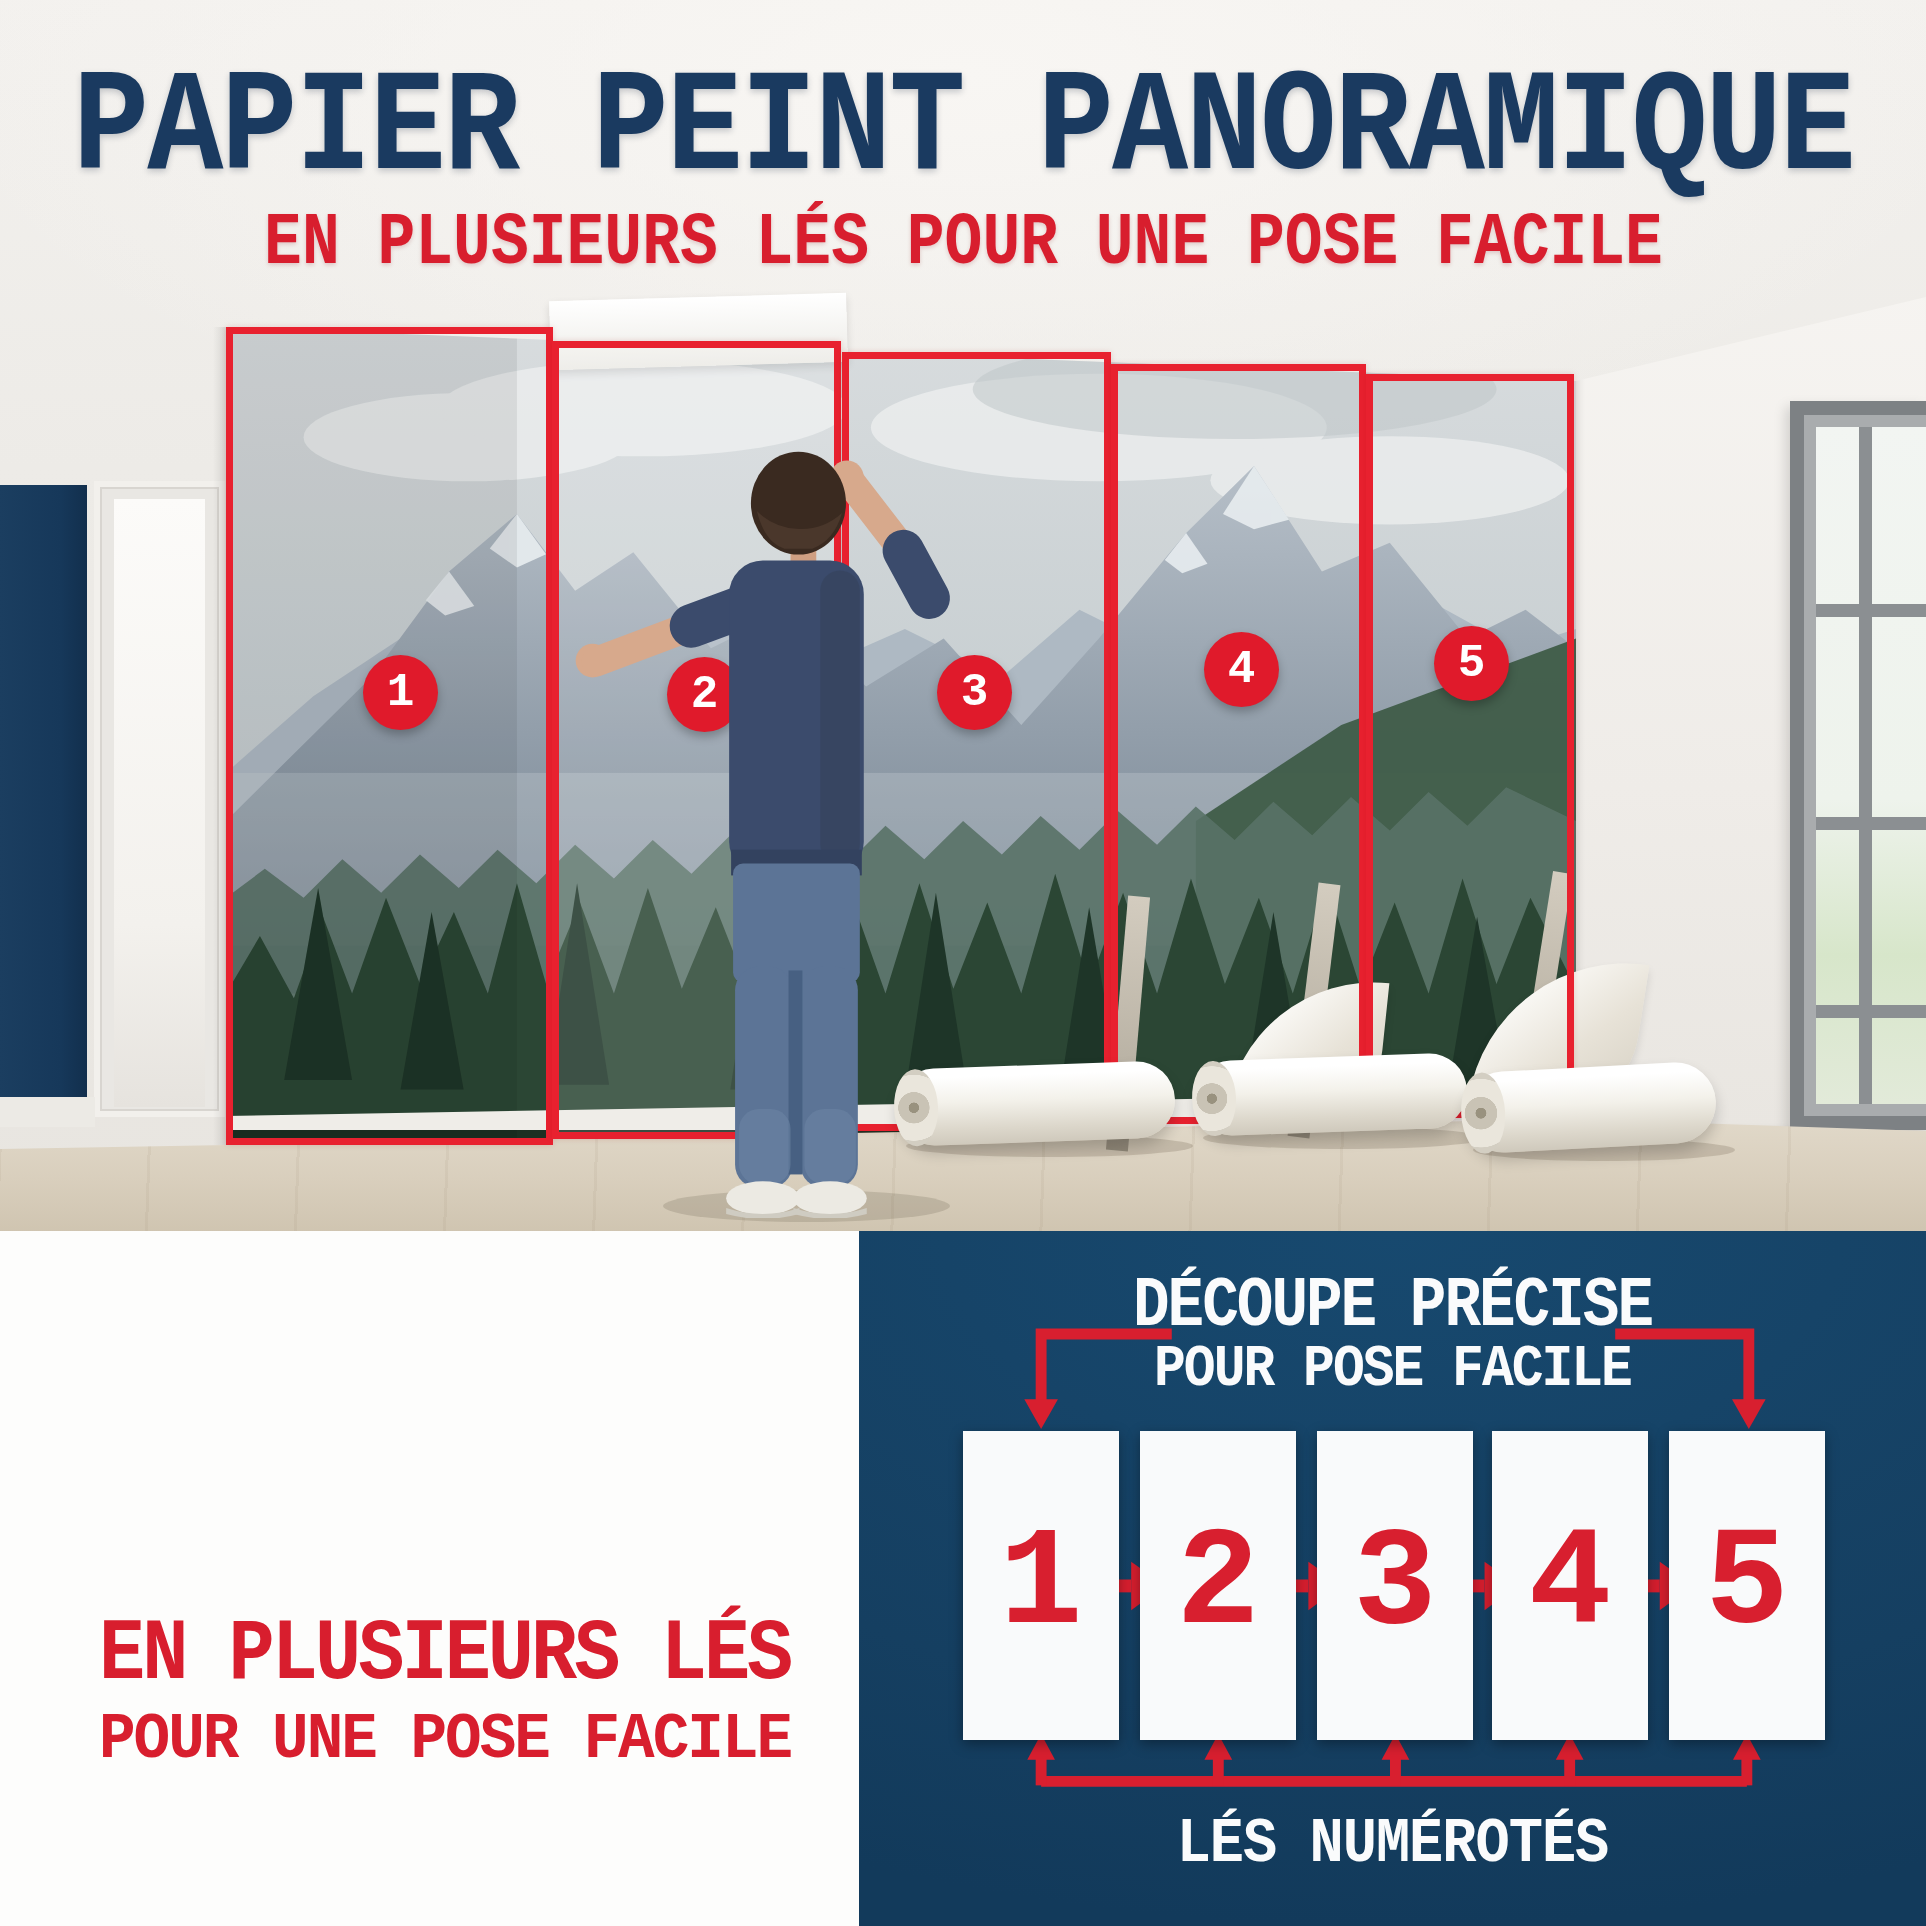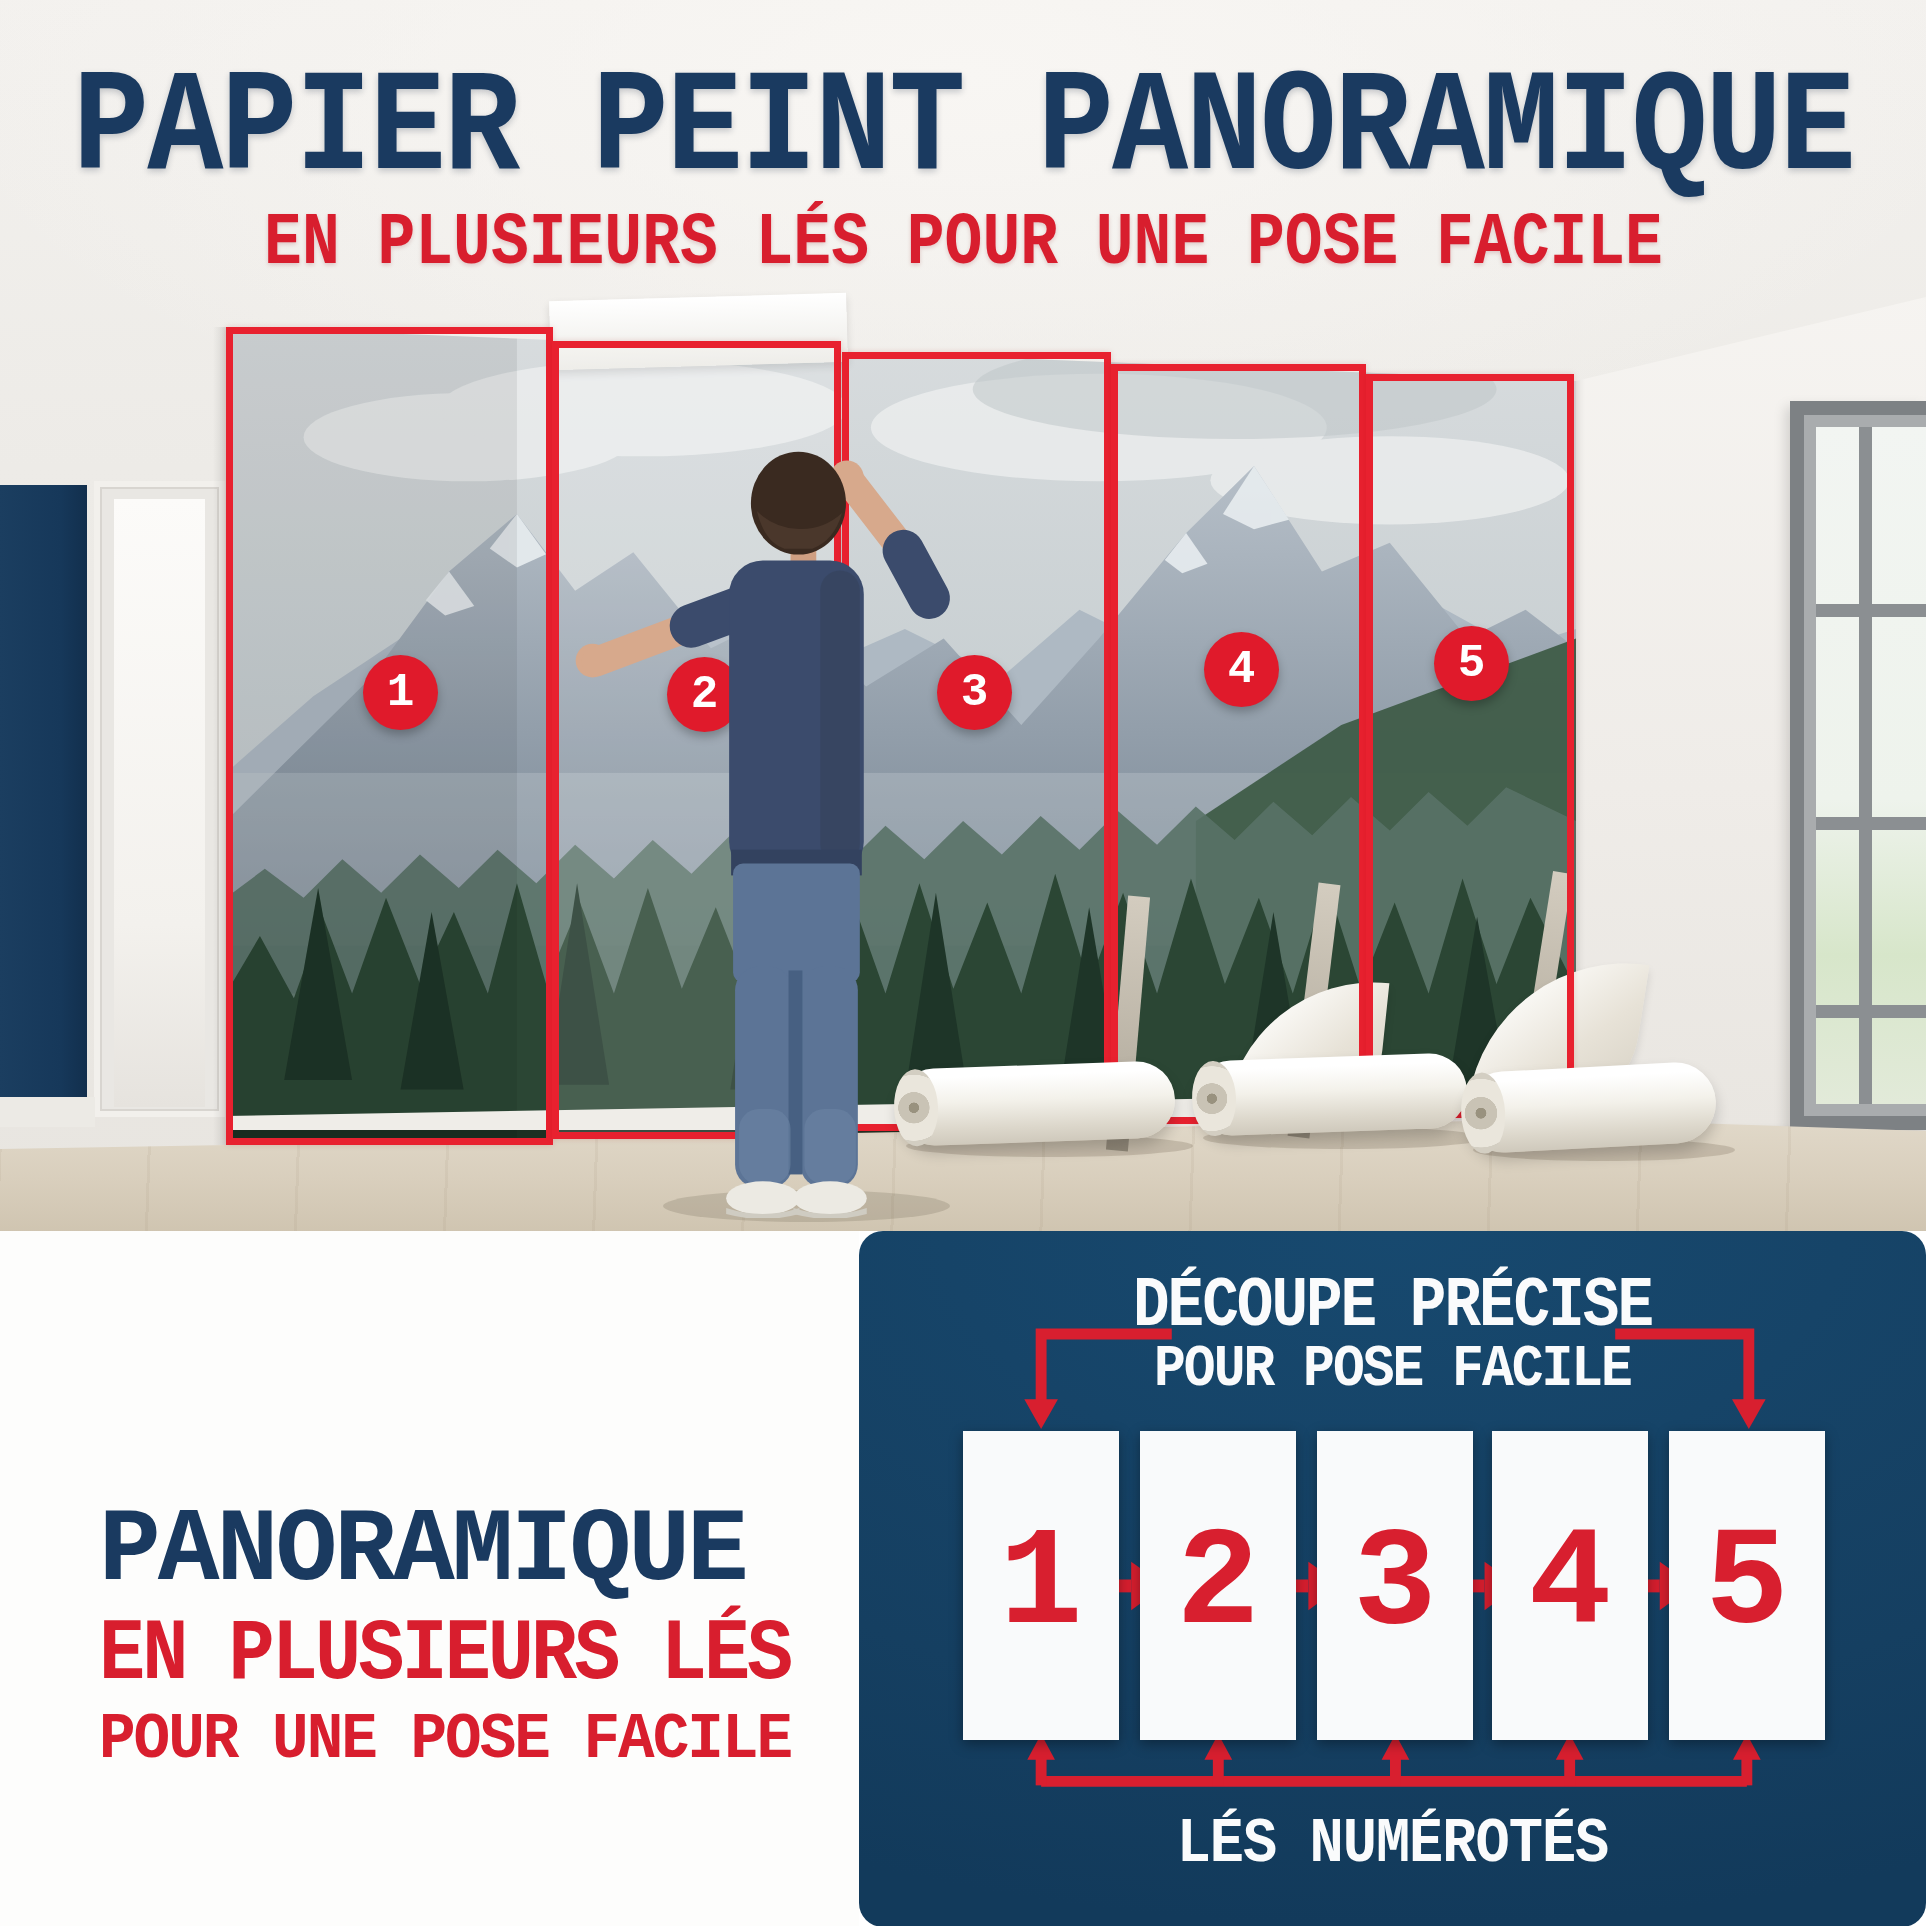--- a/index.html
+++ b/index.html
@@ -107,21 +107,21 @@
   
   .bl{position:absolute;left:0;top:1231px;width:859px;height:696px;background:#fdfdfc;}
   .bl-line{position:absolute;left:99px;line-height:1;font-weight:700;white-space:nowrap;}
   .bl1{top:173px;font-size:103px;letter-spacing:-3px;color:#1a3a60;}
   .bl2{top:269px;font-size:103px;letter-spacing:-3px;color:#1a3a60;}
   .bl3{top:381px;font-size:77px;letter-spacing:-3px;color:#d81e2e;transform:scaleY(1.12);transform-origin:left top;}
   .bl4{top:477px;font-size:61px;letter-spacing:-2px;color:#d81e2e;transform:scaleY(1.05);transform-origin:left top;}
 
   
   .br{position:absolute;left:859px;top:1231px;width:1067px;height:696px;
-    background:radial-gradient(120% 100% at 50% 0%, #17496f 0%, #153f61 70%, #123a5b 100%);border-radius:24px;}
+    background:radial-gradient(120% 100% at 50% 0%, #17496f 0%, #153f61 70%, #123a5b 100%);}
   .dg-title{position:absolute;left:0;width:100%;text-align:center;color:#fafbfc;font-weight:700;
     line-height:1;white-space:nowrap;}
   .dg-t1{top:40px;font-size:61px;letter-spacing:-2px;transform:scaleY(1.15);transform-origin:center top;}
   .dg-t2{top:109px;font-size:53px;letter-spacing:-2px;transform:scaleY(1.12);transform-origin:center top;}
   .dg-caption{position:absolute;left:0;top:582px;width:100%;text-align:center;color:#fafbfc;
     font-weight:700;font-size:57px;letter-spacing:-1px;line-height:1;
     transform:scaleY(1.12);transform-origin:center top;}
   .dg-panel{position:absolute;top:200px;width:156px;height:309px;background:#f9fafb;
     box-shadow:0 4px 12px rgba(0,0,0,.35);display:flex;align-items:center;justify-content:center;}
   .dgp1{left:104px;} .dgp2{left:281px;} .dgp3{left:458px;} .dgp4{left:633px;} .dgp5{left:810px;}
@@ -268,21 +268,20 @@
         <rect x="272" y="700" width="52" height="76" rx="20" fill="#6b83a3" opacity=".6"></rect>
         <ellipse cx="230" cy="790" rx="37" ry="17" fill="#eceae3"></ellipse>
         <ellipse cx="298" cy="790" rx="37" ry="17" fill="#eceae3"></ellipse>
         <path d="M193 800 Q230 812 267 800 L267 806 Q230 816 193 806 Z" fill="#cfccc2"></path>
         <path d="M261 800 Q298 812 335 800 L335 806 Q298 816 261 806 Z" fill="#cfccc2"></path>
       </svg>
     </div>
   </div>
 
   <div class="bl">
-    <div class="bl-line bl2">PANORAMIQUE</div>
     <div class="bl-line bl3">EN PLUSIEURS LÉS</div>
     <div class="bl-line bl4">POUR UNE POSE FACILE</div>
   </div>
 
   <div class="br">
     <div class="dg-title dg-t1">DÉCOUPE PRÉCISE</div>
     <div class="dg-title dg-t2">POUR POSE FACILE</div>
 
     <svg class="dg-lines" viewBox="0 0 1078 703">
       <g stroke="#d81f2f" stroke-width="11" fill="none">

